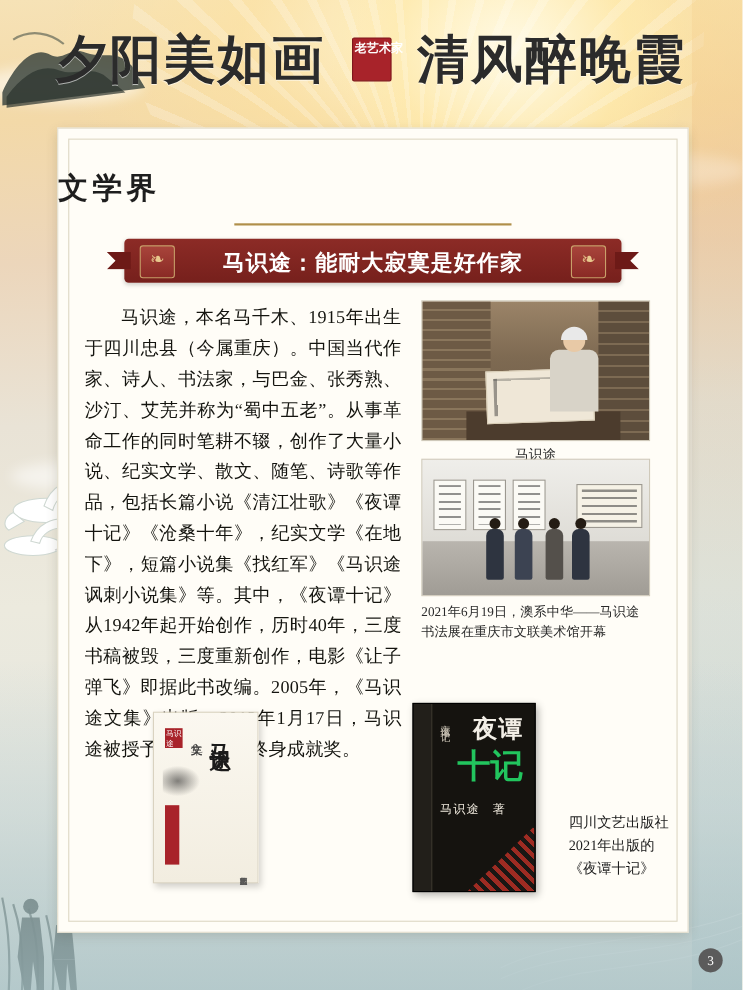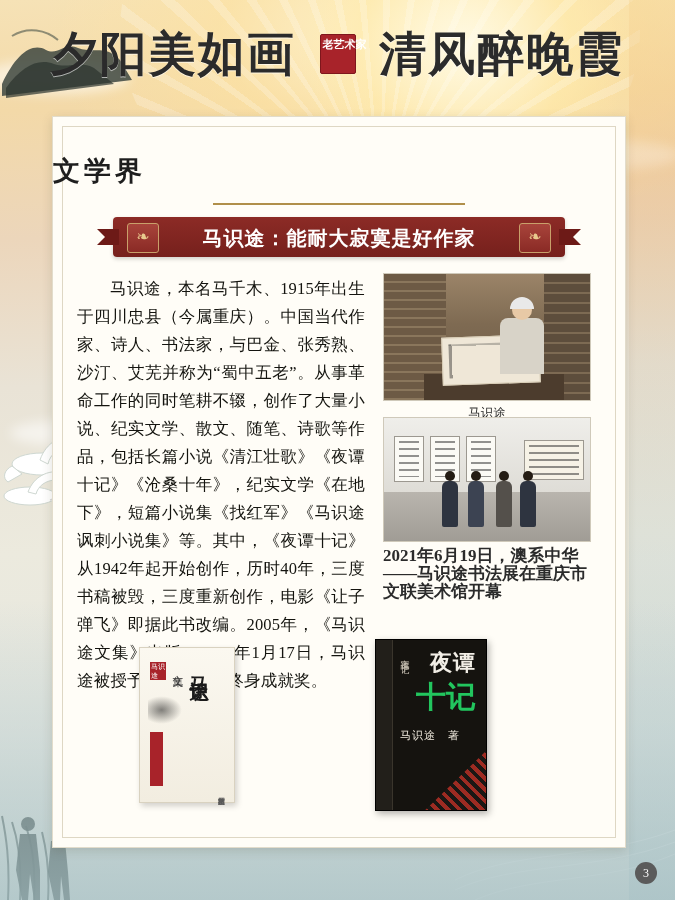--- a/index.html
+++ b/index.html
@@ -294,21 +294,21 @@
   .caption {
     position: absolute;
     text-align: center;
     font-size: 12.5px;
     color: #2b2b2b;
     line-height: 17px;
   }
   .caption-1 { left: 330px; top: 288px; width: 208px; }
   .caption-2 {
     left: 330px; top: 430px; width: 208px;
-    text-align: left; font-size: 17px; line-height: 18px; font-weight: bold;
+    text-align: left; font-size: 12px; line-height: 18px;
   }
 
   
   .book {
     position: absolute;
     box-sizing: border-box;
   }
   .book-1 {
     left: 86px; top: 530px; width: 96px; height: 156px;
     background: linear-gradient(180deg,#fbf8f0 0%, #f2ede0 100%);
@@ -549,16 +549,17 @@
     </div>
 
     <div class="book book-2">
       <div class="spine"></div>
       <div class="pattern"></div>
       <div class="t1">夜谭</div>
       <div class="t2">十记</div>
       <div class="vside">夜谭十记</div>
       <div class="author">马识途　著</div>
     </div>
+    <div class="book-caption book-caption-2">四川文艺出版社2021年出版的《夜谭十记》</div>
   </div>
 
   <div class="page-number">3</div>
 </div>
 
 </body></html>

